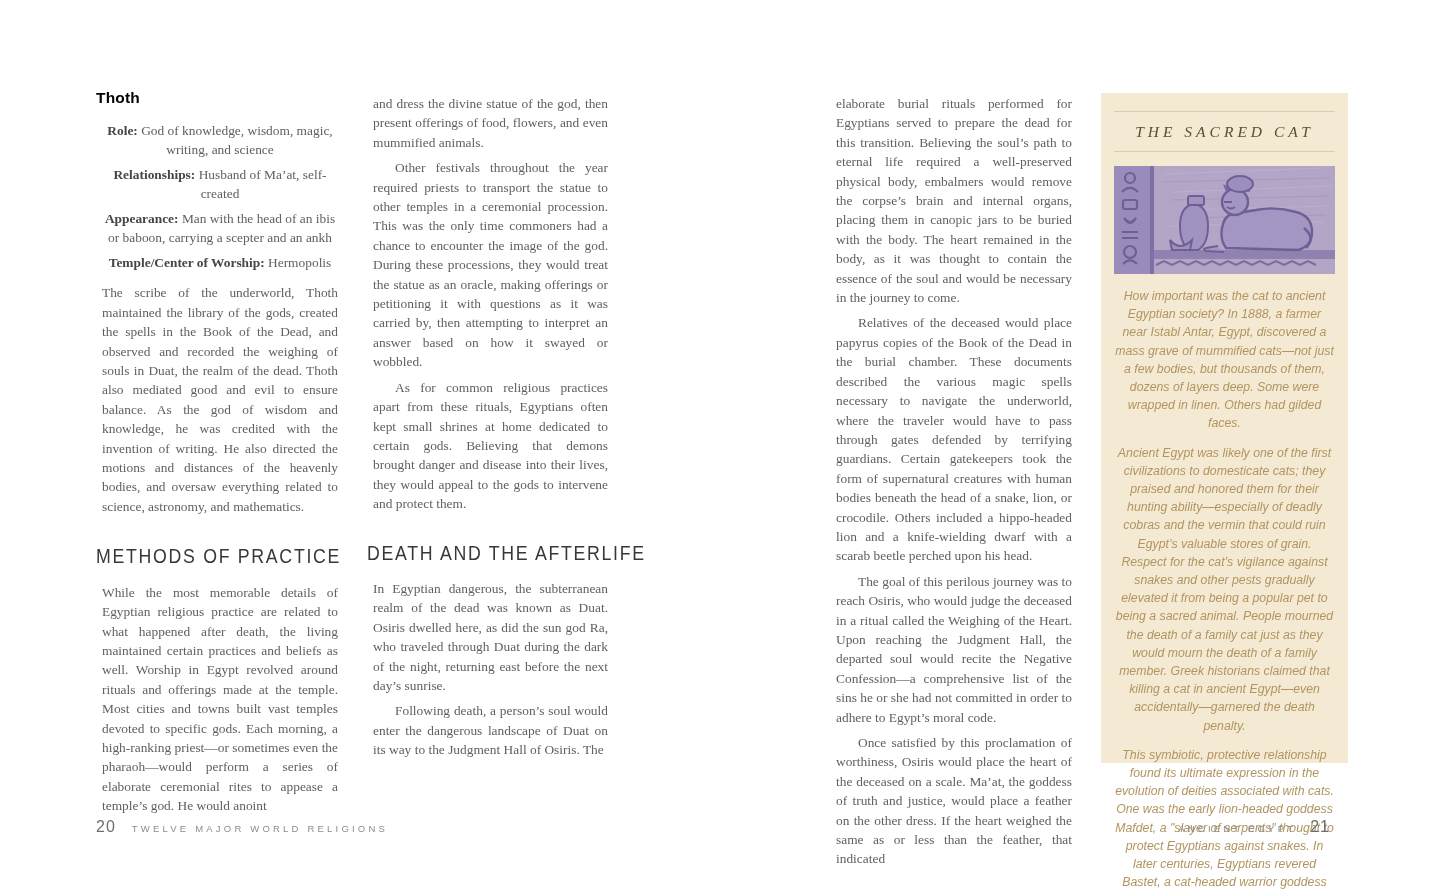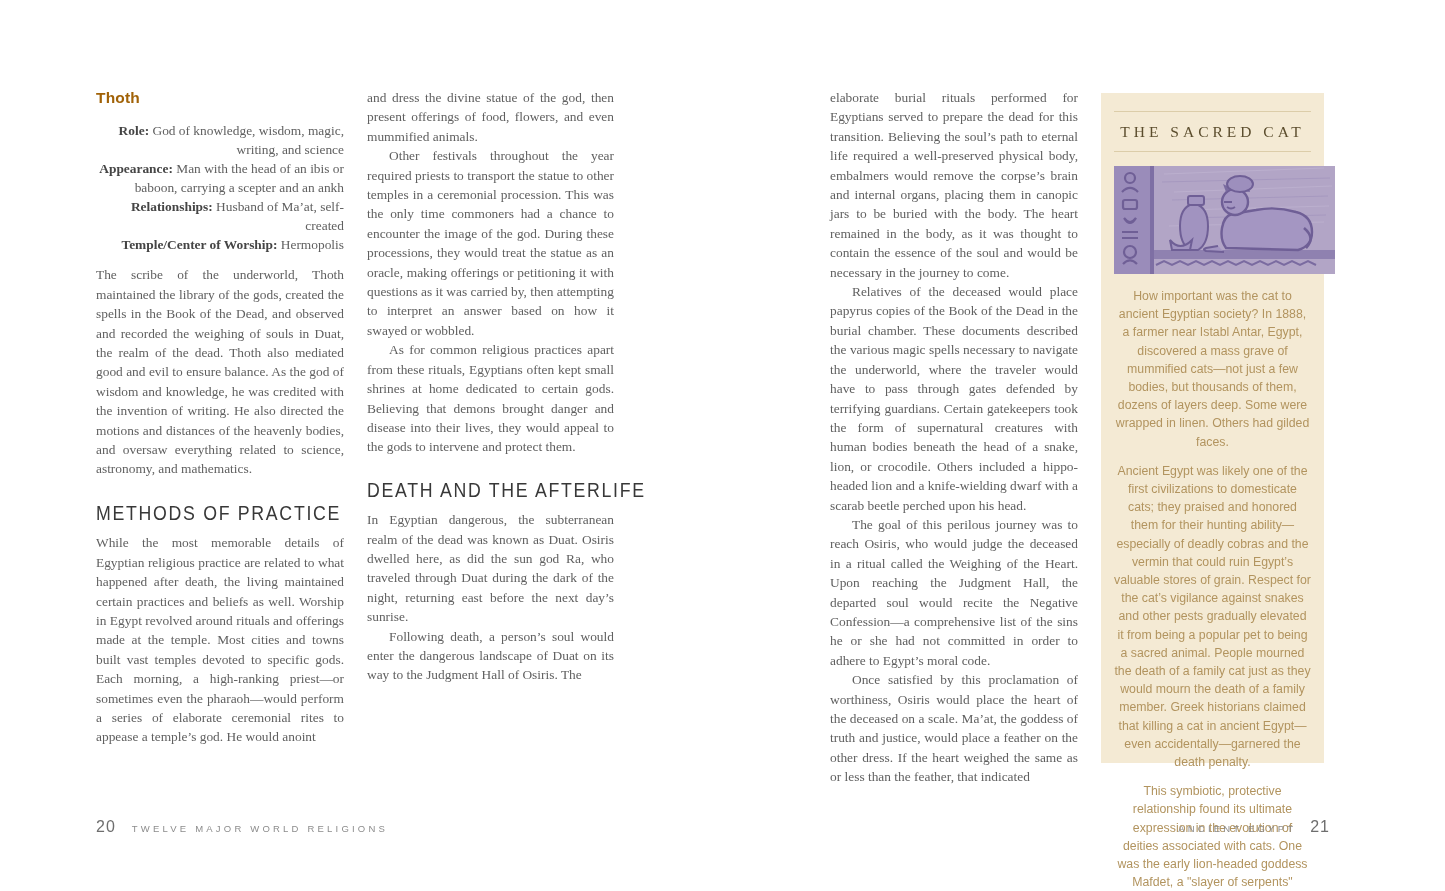--- a/index.html
+++ b/index.html
@@ -2,45 +2,45 @@
 <html lang="en"><head>
 <meta charset="utf-8">
 <style>
   html,body { margin:0; padding:0; background:#ffffff; }
   #spread {
     position:relative; width:1445px; height:891px; background:#ffffff;
     font-family:"Liberation Serif", serif; color:#606060; overflow:hidden;
   }
   .col { position:absolute; top:88px; }
   .body-text { font-size:13.4px; line-height:19.4px; text-align:justify; }
-  .body-text p { margin:0; }
+  .body-text p { margin:6px; }
   .body-text p.indent { text-indent:22px; }
   .it { }
 
   
   .deity-heading {
     font-family:"Liberation Sans", sans-serif; font-weight:700;
-    font-size:15.5px; color:#a16207; margin:0 0 14px 0; letter-spacing:0.2px;
+    font-size:15.5px; color:#000000; margin:0 0 14px 0; letter-spacing:0.2px;
   }
-  .fact { font-size:13.4px; line-height:19px; text-align:right; margin:0 0 9px 0; color:#606060; }
+  .fact { font-size:13.4px; line-height:19px; text-align:center; margin:0 0 9px 0; color:#606060; }
   .fact b { color:#454545; }
   .bio { margin-top:11px !important; }
 
   .section-heading {
     font-family:"Liberation Sans", sans-serif; font-weight:500; color:#383838;
     font-size:21px; letter-spacing:2px; white-space:nowrap;
     display:inline-block; transform:scaleX(0.845); transform-origin:0 50%;
     margin:23px 0 11px 0;
   }
   .section-heading.first { margin-top:24px; }
 
   
   #sidebar {
-    position:absolute; left:1101px; top:93px; width:223px; height:670px;
-    background:#f4ead4; box-sizing:border-box; padding:18px 13px 0 13px;
+    position:absolute; left:1101px; top:93px; width:247px; height:670px;
+    background:#f4ead4; box-sizing:border-box; padding:18px 13px 0 13px;font-style:italic;
   }
   .sb-rule { height:1px; background:#dccda9; border:0; margin:0; }
   .sb-title {
     font-family:"Liberation Serif", serif; color:#5b4d2d; text-align:center;
     font-size:15.5px; letter-spacing:4px; margin:11px 0 10px 0; font-weight:400;
     white-space:nowrap;
   }
   .sb-image { display:block; width:221px; height:108px; margin:14px 0 13px 0; }
   .sb-text { font-family:"Liberation Sans", sans-serif; font-size:12.3px;
     line-height:18.2px; color:#b2945f; text-align:left; }
@@ -57,22 +57,22 @@
 </style>
 </head>
 <body>
 
 <div id="spread">
 
   <div class="col body-text" style="left:96px; width:248px;">
     <h2 class="deity-heading">Thoth</h2>
 
     <p class="fact"><b>Role:</b><span> God of knowledge, wisdom, magic, writing, and science</span></p>
+    <p class="fact"><b>Relationships:</b><span> Husband of Ma’at, self-created</span></p>
     <p class="fact"><b>Appearance:</b><span> Man with the head of an ibis or baboon, carrying a scepter and an ankh</span></p>
-    <p class="fact"><b>Relationships:</b><span> Husband of Ma’at, self-created</span></p>
     <p class="fact"><b>Temple/Center of Worship:</b><span> Hermopolis</span></p>
 
     <p class="bio"><span>The scribe of the underworld, Thoth maintained the library of the gods, created the spells in the Book of the Dead, and observed and recorded the weighing of souls in </span><span class="it">Duat</span><span>, the realm of the dead. Thoth also mediated good and evil to ensure balance. As the god of wisdom and knowledge, he was credited with the invention of writing. He also directed the motions and distances of the heavenly bodies, and oversaw everything related to science, astronomy, and mathematics.</span></p>
 
     <h2 class="section-heading first">METHODS OF PRACTICE</h2>
     <p>While the most memorable details of Egyptian religious practice are related to what happened after death, the living maintained certain practices and beliefs as well. Worship in Egypt revolved around rituals and offerings made at the temple. Most cities and towns built vast temples devoted to specific gods. Each morning, a high-ranking priest—or sometimes even the pharaoh—would perform a series of elaborate ceremonial rites to appease a temple’s god. He would anoint</p>
   </div>
 
   <div class="col body-text" style="left:367px; width:247px;">
     <p>and dress the divine statue of the god, then present offerings of food, flowers, and even mummified animals.</p>

